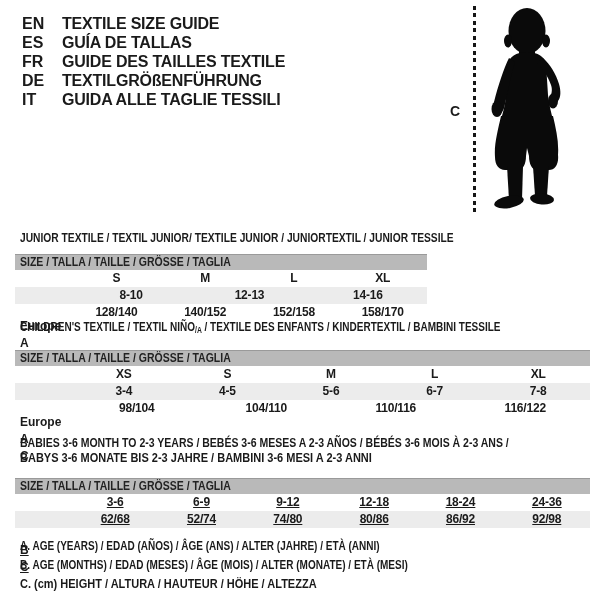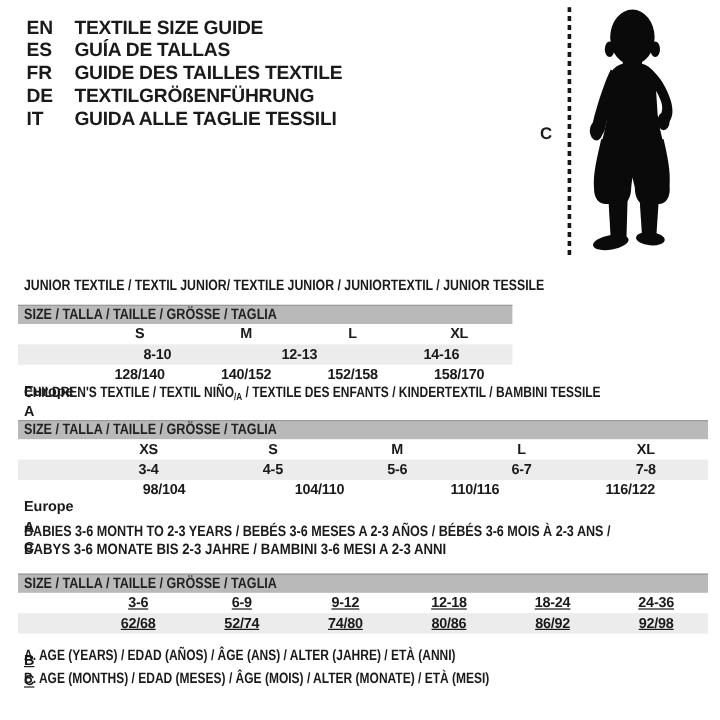--- a/index.html
+++ b/index.html
@@ -190,13 +190,16 @@
   </div>
 </div>
 
 <div class="legend">
   <div class="legend-line">
     <span class="sq80">A. AGE (YEARS) / EDAD (AÑOS) / ÂGE (ANS) / ALTER (JAHRE) / ETÀ (ANNI)</span>
   </div>
   <div class="legend-line">
     <span class="sq80">B. AGE (MONTHS) / EDAD (MESES) / ÂGE (MOIS) / ALTER (MONATE) / ETÀ (MESI)</span>
   </div>
+  <div class="legend-line">
+    <span class="sq88">C. (cm) HEIGHT / ALTURA / HAUTEUR / HÖHE / ALTEZZA</span>
+  </div>
 </div>
 
 </body></html>

